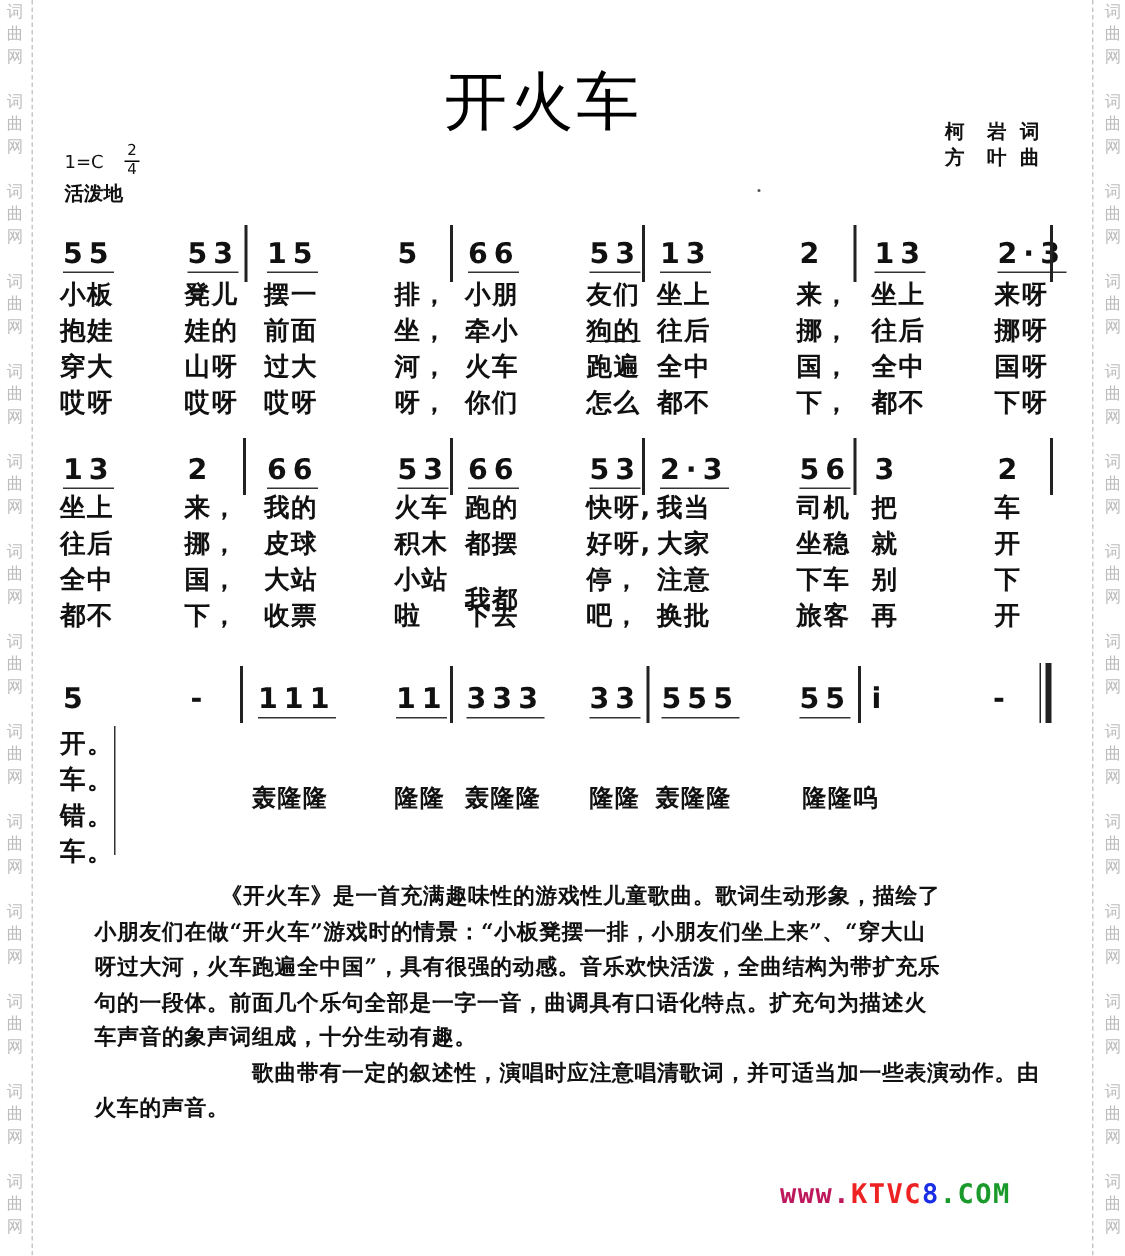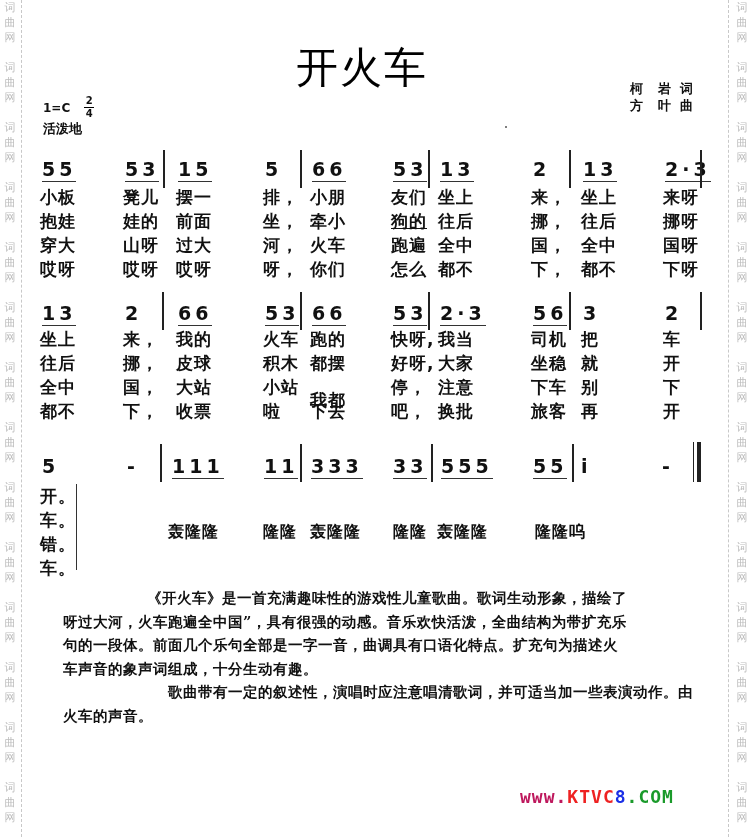--- a/index.html
+++ b/index.html
@@ -9,21 +9,21 @@
   .wm-col.left { left:0; border-right:1px dashed #c8c8c8; width:21px; }
   .wm-col.right { left:728px; border-left:1px dashed #c8c8c8; width:22px; }
   .wm-group { position:absolute; width:20px; text-align:center; font-size:11px; line-height:15px; color:#bdbdbd; }
   .wm-col.left .wm-group { left:0; }
   .wm-col.right .wm-group { left:3px; }
 
   .title { position:absolute; left:296px; top:40px; font-size:42px; font-weight:400; letter-spacing:2px; color:#000; }
   .credits { position:absolute; left:630px; top:80px; font-size:13px; font-weight:700; line-height:17px; }
   .credits .row { display:flex; }
   .credits .n1 { width:28px; } .credits .n2 { width:22px; }
-  .key { position:absolute; left:43px; top:96px; font-size:12px; font-weight:700; display:flex; align-items:center; }
+  .key { position:absolute; left:43px; top:96px; font-size:12px; font-weight:400; display:flex; align-items:center; }
   .frac { display:inline-flex; flex-direction:column; align-items:center; margin-left:14px; font-size:10px; line-height:10px; }
   .frac .bar { width:10px; border-top:1.5px solid #000; margin:1px 0; }
   .tempo { position:absolute; left:43px; top:120px; font-size:13px; font-weight:700; }
   .dot-mark { position:absolute; width:2px; height:2px; background:#555; border-radius:1px; }
 
   .note { position:absolute; font-size:19px; font-weight:700; letter-spacing:4px; line-height:22px; }
   .note.ul { border-bottom:1.5px solid #333; padding-bottom:1px; }
   .bar-line { position:absolute; width:2px; background:#222; }
   .lyric { position:absolute; font-size:17px; line-height:24px; font-weight:700; letter-spacing:1px; }
   .brace { position:absolute; left:76px; top:484px; width:4px; height:86px; border-left:1.5px solid #333; }
@@ -227,20 +227,21 @@
     <div class="lyric" style="left: 263px; top: 520px; font-size: 16px;">隆隆</div>
     <div class="lyric" style="left: 310px; top: 520px; font-size: 16px;">轰隆隆</div>
     <div class="lyric" style="left: 393px; top: 520px; font-size: 16px;">隆隆</div>
     <div class="lyric" style="left: 437px; top: 520px; font-size: 16px;">轰隆隆</div>
     <div class="lyric" style="left: 535px; top: 520px; font-size: 16px;">隆隆呜</div>
   </div>
 <div class="brace"></div>
 
 <div class="desc" style="top:586px;" id="desc">
     <p style="padding-left: 84px;">《开火车》是一首充满趣味性的游戏性儿童歌曲。歌词生动形象，描绘了</p>
+    <p>小朋友们在做“开火车”游戏时的情景：“小板凳摆一排，小朋友们坐上来”、“穿大山</p>
     <p>呀过大河，火车跑遍全中国”，具有很强的动感。音乐欢快活泼，全曲结构为带扩充乐</p>
     <p>句的一段体。前面几个乐句全部是一字一音，曲调具有口语化特点。扩充句为描述火</p>
     <p>车声音的象声词组成，十分生动有趣。</p>
     <p style="padding-left: 32px; text-align: right;">歌曲带有一定的叙述性，演唱时应注意唱清歌词，并可适当加一些表演动作。由</p>
     <p>火车的声音。</p>
   </div>
 
 <div class="site">
   <span style="color:#be185d">www.</span><span style="color:#ee2222">KTV</span><span style="color:#ee2222">C</span><span style="color:#1a2ee6">8</span><span style="color:#1a9a2a">.COM</span>
 </div>

